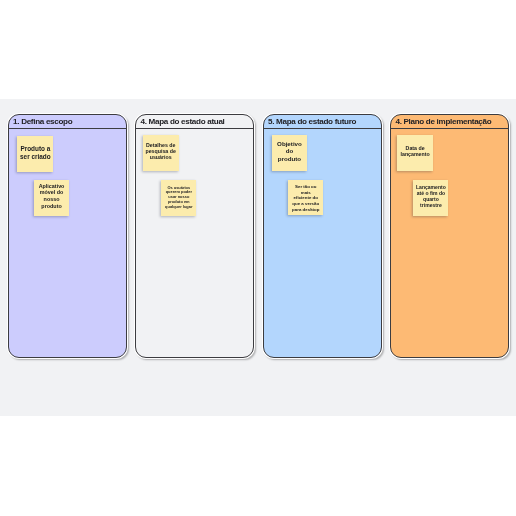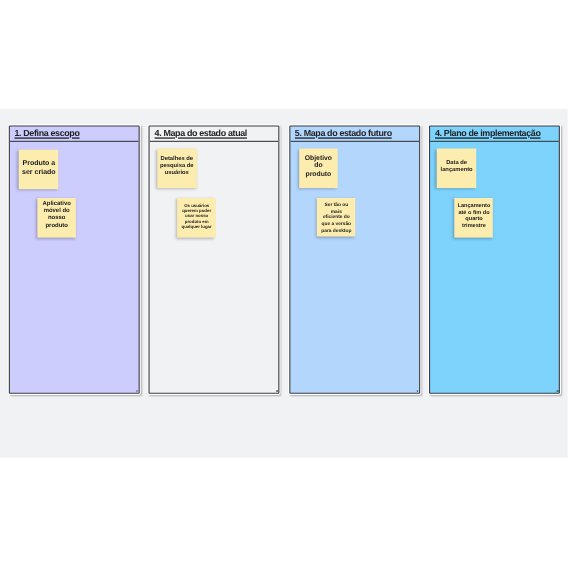--- a/index.html
+++ b/index.html
@@ -2,23 +2,23 @@
 <html><head>
 <meta charset="utf-8">
 <style>
   html,body{margin:0;padding:0;}
   body{width:516px;height:516px;background:#ffffff;
        font-family:"Liberation Sans",sans-serif;overflow:hidden;
        -webkit-font-smoothing:antialiased;}
   .canvas,.board,.col{transform:translateZ(0);}
   .canvas{position:absolute;left:0;top:99px;width:516px;height:317px;background:#f1f2f4;}
   .board{position:absolute;left:8px;top:15px;width:501px;height:243.6px;display:flex;gap:8.8px;}
-  .col{flex:1;border:1.15px solid #3c3c40;border-radius:1px;box-sizing:border-box;
+  .col{flex:1;border:1.15px solid #3c3c40;border-radius:11px;box-sizing:border-box;
        position:relative;overflow:hidden;
-       box-shadow:0 0 0 1px #ffffff, 1.2px 1.4px 1.8px rgba(0,0,0,.28);text-decoration:underline;}
+       box-shadow:0 0 0 1px #ffffff, 1.2px 1.4px 1.8px rgba(0,0,0,.28);}
   .col-head{height:13.1px;border-bottom:1.15px solid #3c3c40;display:flex;align-items:center;
             padding-left:4.1px;font-weight:bold;font-size:8.1px;color:#222226;letter-spacing:-0.32px;
             white-space:nowrap;}
   .col-body{position:relative;height:100%;}
   .handle{position:absolute;right:0.2px;bottom:0.2px;width:1.5px;height:1.5px;background:#1f1f22;}
   .note{position:absolute;background:#fcecad;
         box-shadow:-1.1px 1.1px 2.4px rgba(30,35,55,.30);
         display:flex;align-items:center;justify-content:center;text-align:center;
         color:#1a1a1e;font-weight:bold;padding:1px 1px 2px 1px;box-sizing:border-box;}
   .ntxt{width:100%;}
@@ -90,21 +90,21 @@
               <span class="nl">mais</span>
               <span class="nl">eficiente do</span>
               <span class="nl">que a versão</span>
               <span class="nl">para desktop</span>
             </div>
         </div>
       </div>
       <div class="handle"></div>
     </div>
 
-    <div class="col" style="background: #7dd3fc;">
+    <div class="col" style="background: #fdba74;">
       <div class="col-head">4. Plano de implementação</div>
       <div class="col-body">
         <div class="note" style="background: rgb(252, 236, 173); left: 5.8px; top: 5.8px; width: 35.9px; height: 35.8px; font-size: 5.25px; line-height: 6.3px;">
           <div class="ntxt" style="transform: translateY(-0.7px);">
               <span class="nl">Data de</span>
               <span class="nl">lançamento</span>
             </div>
         </div>
         <div class="note" style="background: rgb(252, 236, 173); left: 22px; top: 50.8px; width: 35.1px; height: 35.8px; font-size: 5.05px; line-height: 6.2px;">
           <div class="ntxt" style="transform: translateY(-0.8px);">

